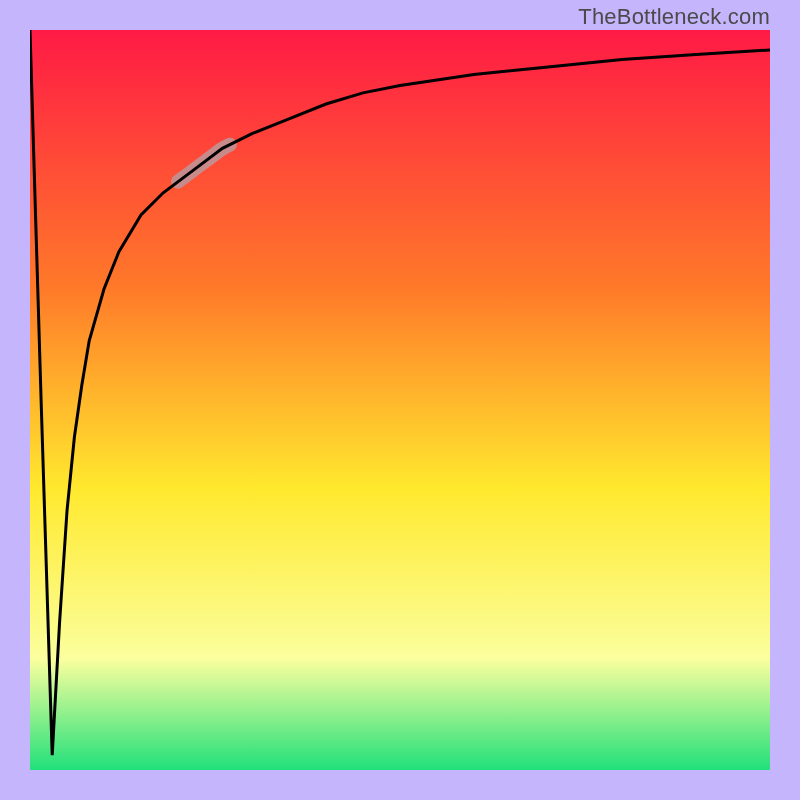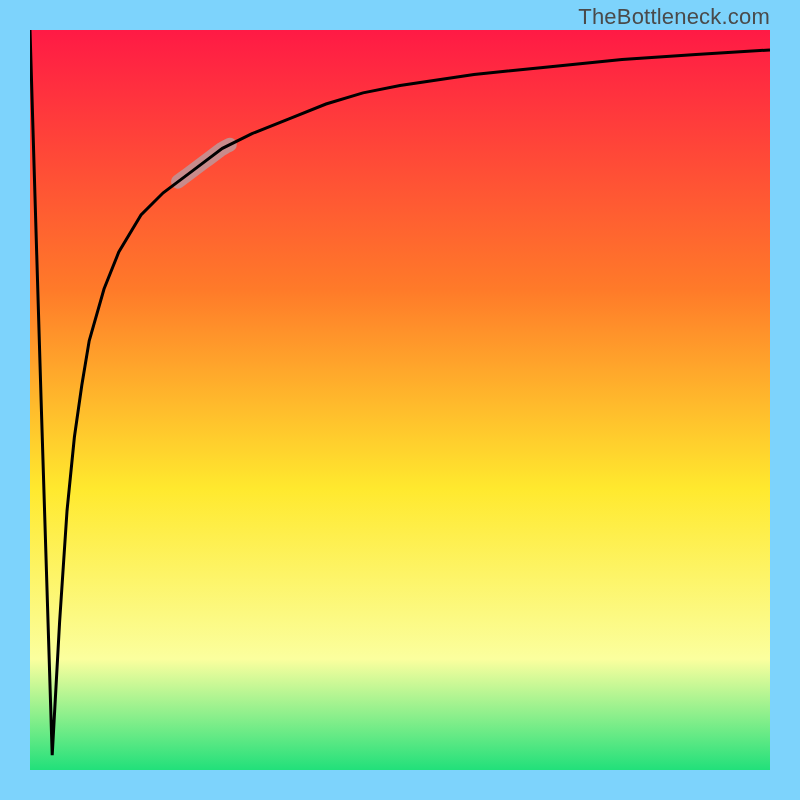--- a/index.html
+++ b/index.html
@@ -8,21 +8,21 @@
     width: 800px;
     height: 800px;
     overflow: hidden;
     background: #000;
     font-family: Arial, Helvetica, sans-serif;
   }
   .frame {
     position: relative;
     width: 800px;
     height: 800px;
-    background: #7dd3fc;
+    background: #c4b5fd;
   }
   .plot-area {
     position: absolute;
     left: 30px;
     top: 30px;
     width: 740px;
     height: 740px;
     overflow: hidden;
   }
   .gradient {

